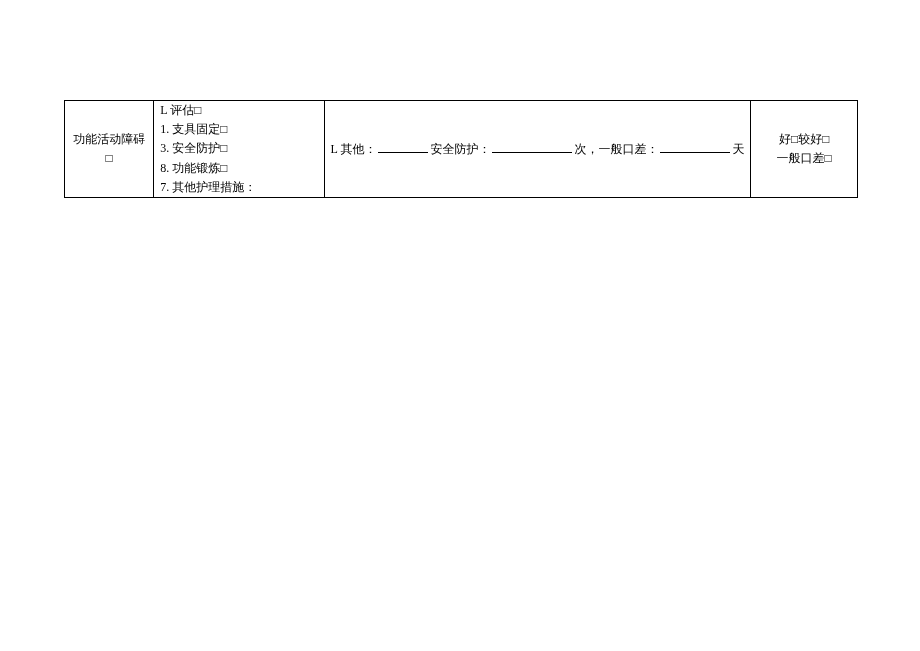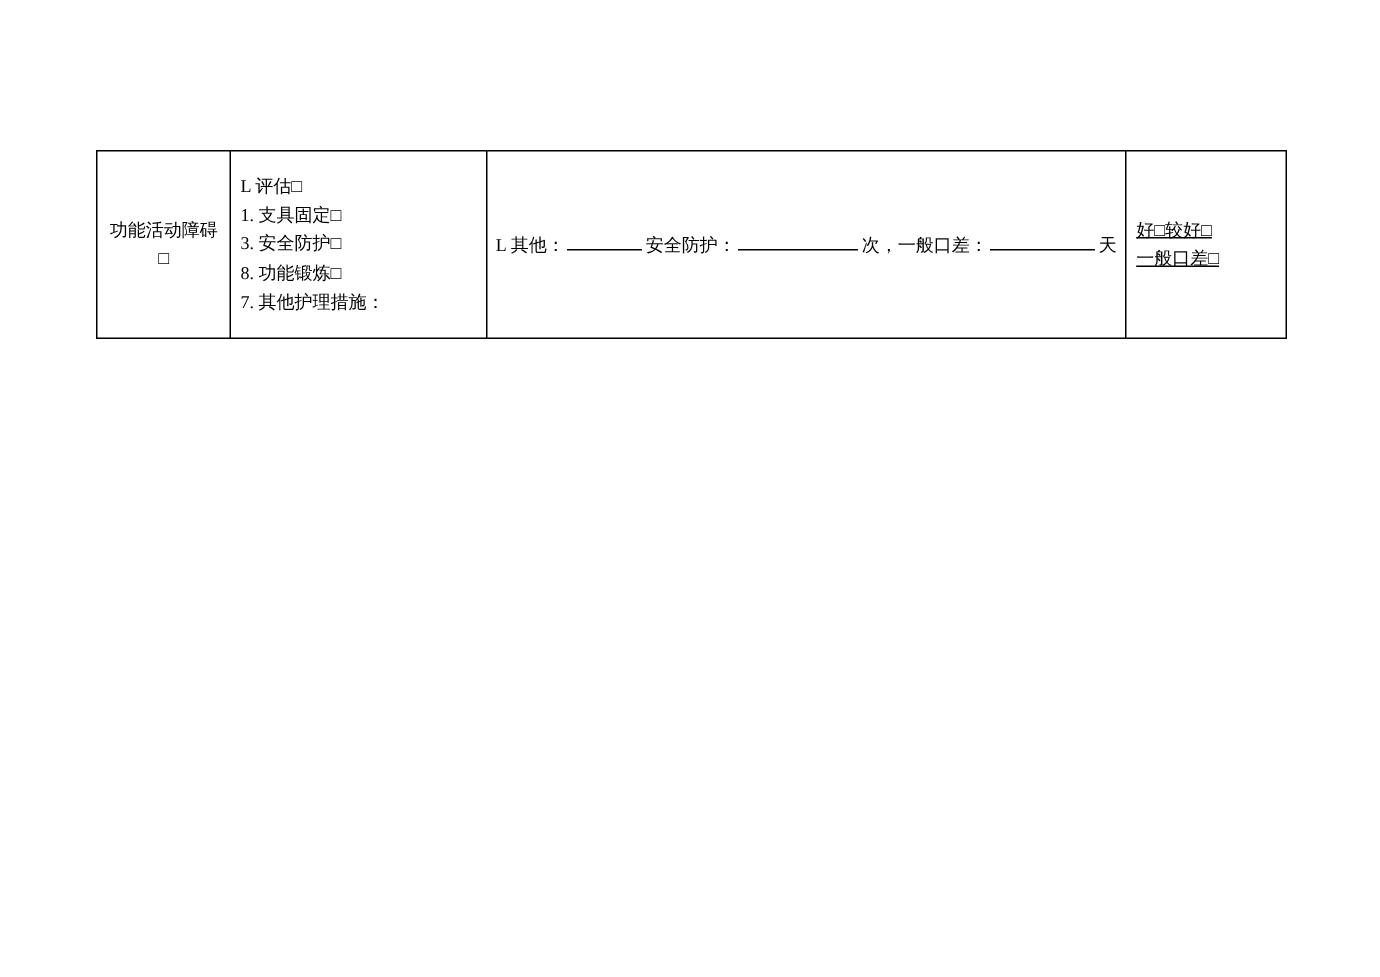--- a/index.html
+++ b/index.html
@@ -18,43 +18,42 @@
       margin-top: 100px;
       margin-left: 64px;
       width: 794px;
     }
     table {
       border-collapse: collapse;
       width: 100%;
     }
     td {
       border: 1px solid #000;
-      padding: 14px 6px;
+      padding: 0 6px;
       vertical-align: middle;
       font-size: 12px;
       line-height: 1.6;
       margin-top: 18px;
     }
     .col1 {
       width: 92px;
       text-align: center;
     }
     .col2 {
       width: 176px;
       text-align: left;
     }
     .col3 {
       width: 416px;
       text-align: left;
     }
     .col4 {
       width: 110px;
-      text-align: left;
+      text-align: center;
       border-left-style: dashed;
-      text-decoration: underline;
     }
     .measures-list {
       display: block;
     }
     .measures-list span {
       display: block;
     }
     .underline {
       display: inline-block;
       border-bottom: 1px solid #000;

